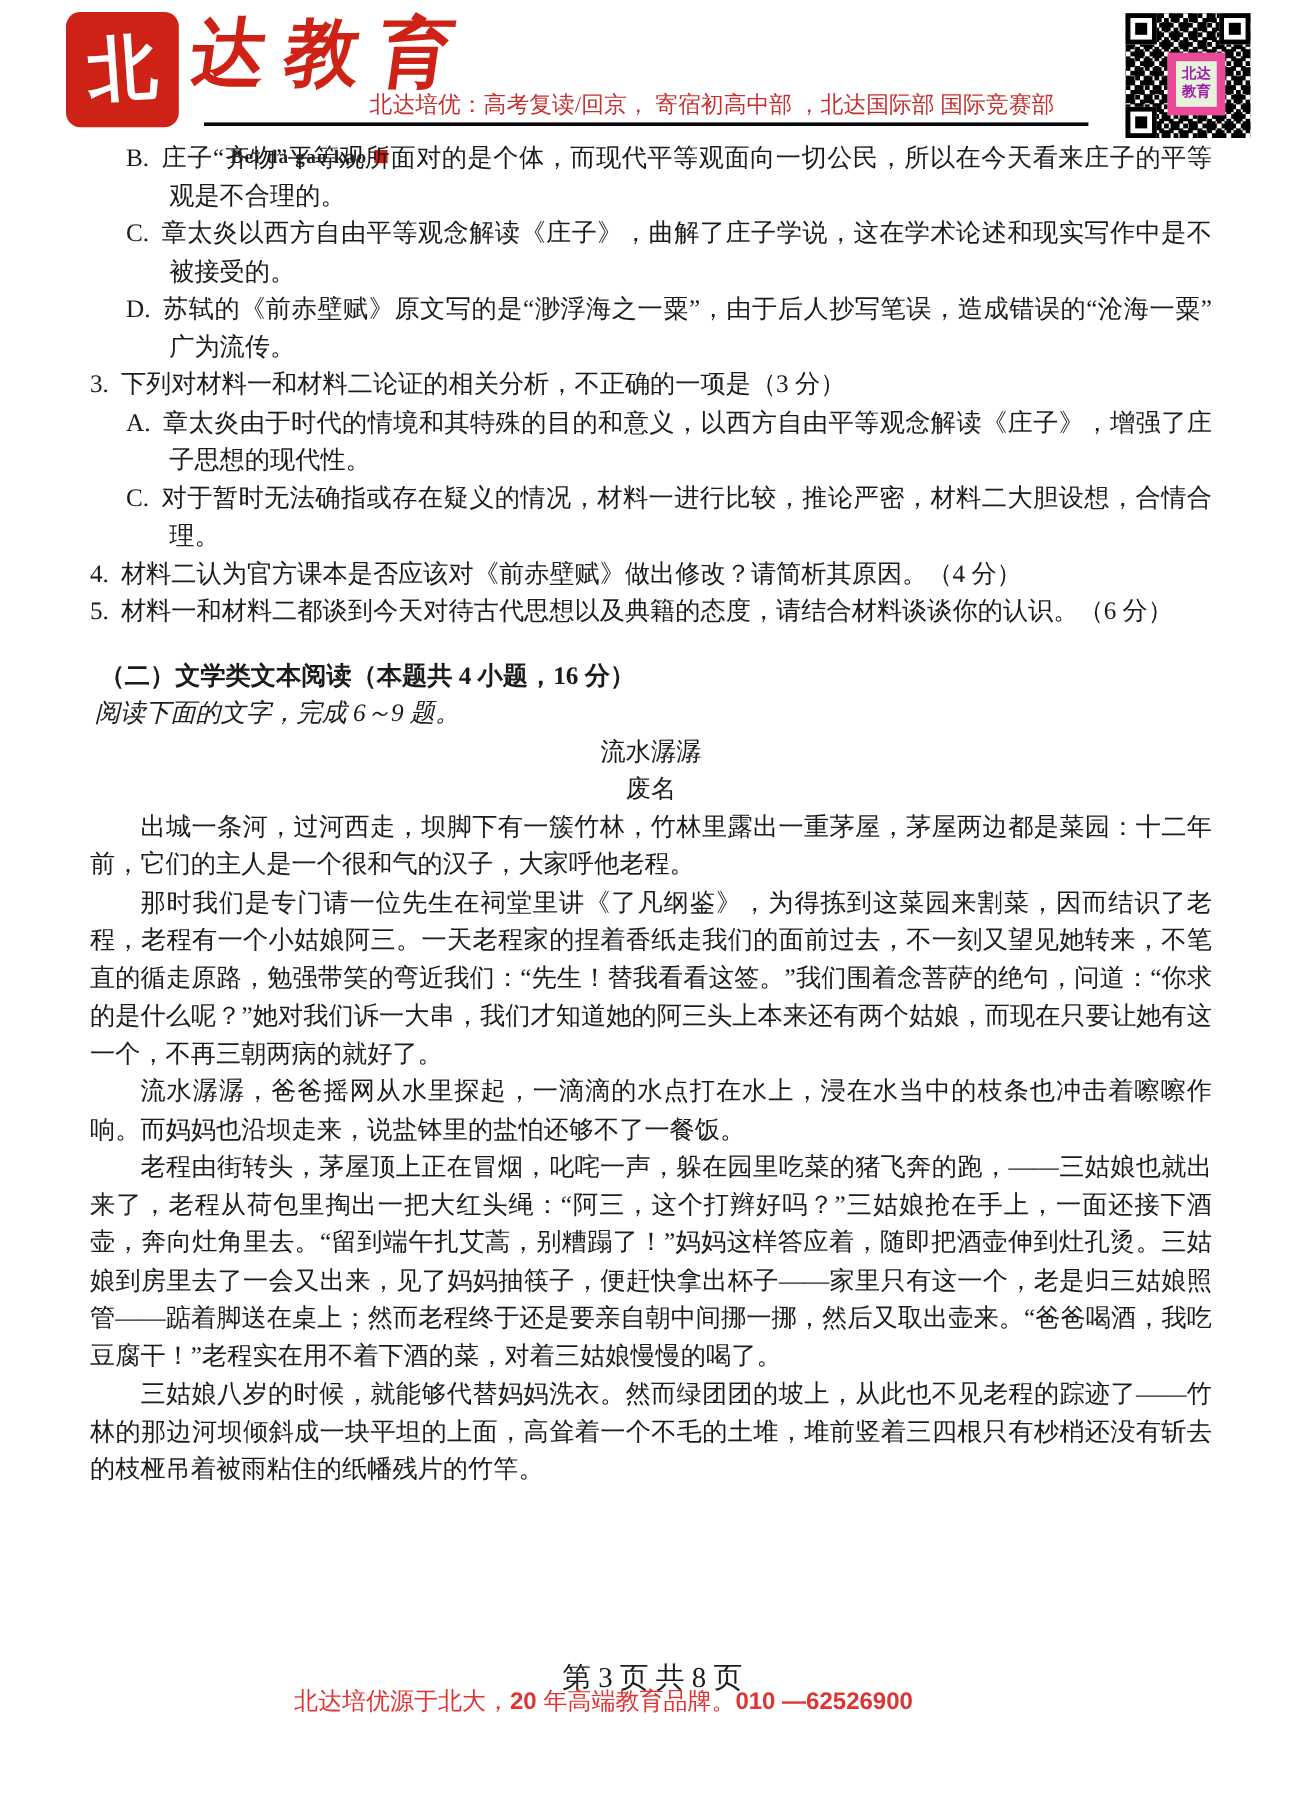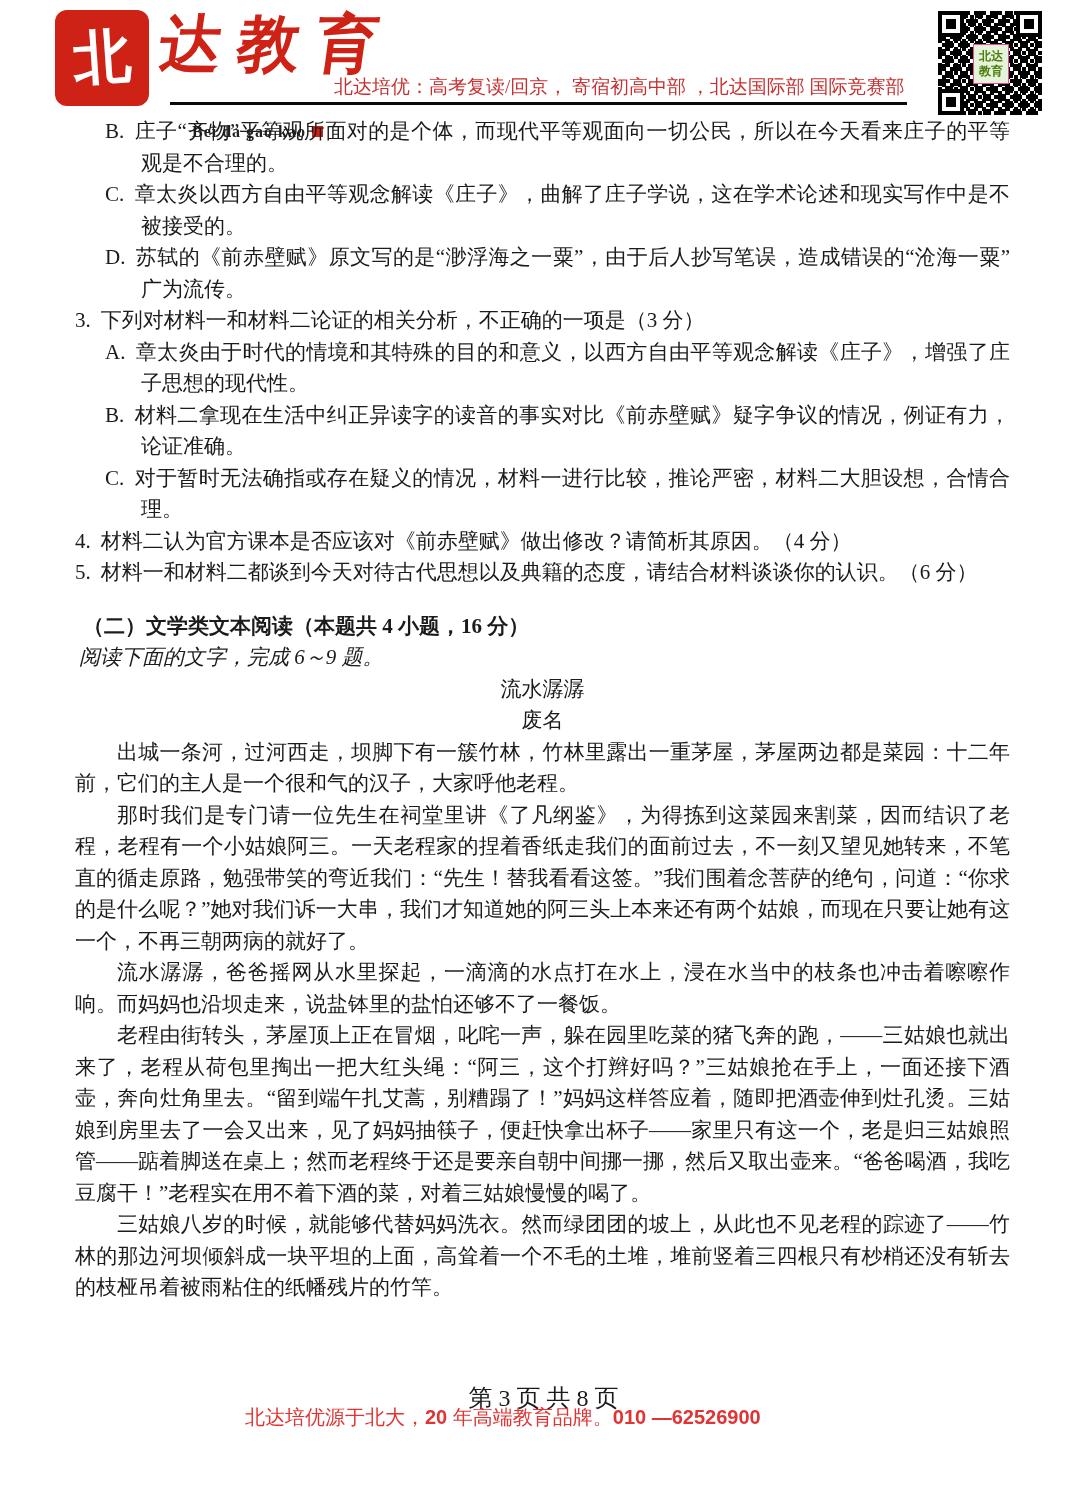--- a/index.html
+++ b/index.html
@@ -23,42 +23,42 @@
     letter-spacing:16px; transform:skewX(-8deg); white-space:nowrap;
   }
   .logo-sub {
     position:absolute; left:192px; top:80px;
     font-size:16px; font-weight:bold; color:#222; letter-spacing:1px;margin-top:43px;
   }
   .logo-sub .sq {
     display:inline-block; width:11px; height:11px; background:#cf2217; margin-left:6px;
   }
   .tagline {
-    position:absolute; left:334px; top:74px;
+    position:absolute; left:308px; top:74px;
     color:#c53030; font-size:19px; white-space:nowrap;
   }
   .head-rule {
     position:absolute; left:170px; top:102px; width:737px; height:3px; background:#0a0a0a;
   }
   
   .qr { position:absolute; left:935px; top:8px; width:110px; height:110px; background:#fff; }
   .qr-noise {
     position:absolute; inset:3px;
     background:
       conic-gradient(#000 25%, transparent 0 50%, #000 0 75%, transparent 0) 0 0/15px 15px,
       conic-gradient(#000 25%, #fff 0 50%, #000 0 75%, #fff 0) 0 0/8px 8px;
   }
   .finder { position:absolute; width:18px; height:18px; border:4px solid #000; background:#fff; }
   .finder i { position:absolute; left:4px; top:4px; width:10px; height:10px; background:#000; display:block; }
   .f-tl { left:3px; top:3px; } .f-tr { right:3px; top:3px; } .f-bl { left:3px; bottom:3px; }
   .qr-label {
     position:absolute; left:38px; top:36px; width:34px; height:38px;
-    background:#e4f3da; border:1px solid #ec4899;
-    color:#4d7c0f; font-size:12px; font-weight:bold; line-height:15px;
-    display:flex; align-items:center; justify-content:center; text-align:center;
+    background:#e4f3da; border:7px solid #ec4899;
+    color:#a21caf; font-size:12px; font-weight:bold; line-height:15px;
+    display:flex; align-items:center; justify-content:center; text-align:center;font-family:Liberation Mono, monospace;
   }
   
   .content {
     position:absolute; left:75px; top:116px; width:935px;
     font-size:21px; line-height:31.5px; text-align:justify;
   }
   .opt   { margin-left:30px; padding-left:36px; text-indent:-36px; }
   .qnum  { padding-left:30px; text-indent:-30px; }
   .lab   { margin-right:10px; }
   .sec-heading { font-weight:bold; margin-top:22px; margin-left:8px; }
@@ -106,21 +106,20 @@
   </div>
 
   <div class="content">
 
     <div class="opt"><span class="lab">B.</span><span>庄子“齐物”平等观所面对的是个体，而现代平等观面向一切公民，所以在今天看来庄子的平等观是不合理的。</span></div>
     <div class="opt"><span class="lab">C.</span><span>章太炎以西方自由平等观念解读《庄子》，曲解了庄子学说，这在学术论述和现实写作中是不被接受的。</span></div>
     <div class="opt"><span class="lab">D.</span><span>苏轼的《前赤壁赋》原文写的是“渺浮海之一粟”，由于后人抄写笔误，造成错误的“沧海一粟”广为流传。</span></div>
 
     <div class="qnum"><span class="lab">3.</span><span>下列对材料一和材料二论证的相关分析，不正确的一项是（3 分）</span></div>
     <div class="opt"><span class="lab">A.</span><span>章太炎由于时代的情境和其特殊的目的和意义，以西方自由平等观念解读《庄子》，增强了庄子思想的现代性。</span></div>
-    <div class="opt"><span class="lab">B.</span><span>材料二拿现在生活中纠正异读字的读音的事实对比《前赤壁赋》疑字争议的情况，例证有力，论证准确。</span></div>
     <div class="opt"><span class="lab">C.</span><span>对于暂时无法确指或存在疑义的情况，材料一进行比较，推论严密，材料二大胆设想，合情合理。</span></div>
 
     <div class="qnum"><span class="lab">4.</span><span>材料二认为官方课本是否应该对《前赤壁赋》做出修改？请简析其原因。（4 分）</span></div>
     <div class="qnum"><span class="lab">5.</span><span>材料一和材料二都谈到今天对待古代思想以及典籍的态度，请结合材料谈谈你的认识。（6 分）</span></div>
 
     <div class="sec-heading">（二）文学类文本阅读（本题共 4 小题，16 分）</div>
     <div class="instruction">阅读下面的文字，完成 6～9 题。</div>
     <div class="center-line">流水潺潺</div>
     <div class="center-line">废名</div>
 

